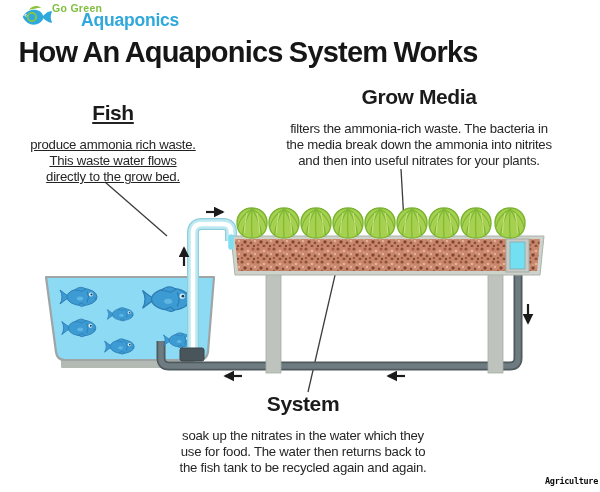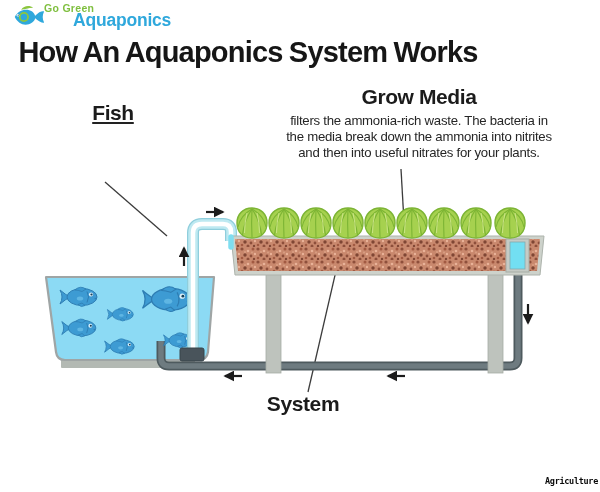--- a/index.html
+++ b/index.html
@@ -5,36 +5,36 @@
   html,body{margin:0;padding:0;}
   body{
     width:600px;height:492px;position:relative;overflow:hidden;
     background:#ffffff;font-family:"Liberation Sans",sans-serif;
   }
   .abs{position:absolute;}
   #scene{position:absolute;left:0;top:0;z-index:1;}
   .txt{z-index:2;}
 
   
-  #logo{left:12px;top:2px;width:150px;height:32px;z-index:3;}
+  #logo{left:20px;top:2px;width:150px;height:32px;z-index:3;}
   #logo-top{position:absolute;left:32px;top:0px;font-size:10.5px;font-weight:bold;
     color:#7FBF3F;letter-spacing:.3px;}
   #logo-bottom{position:absolute;left:15px;top:8px;font-size:17.5px;font-weight:bold;
     color:#2FA8DC;letter-spacing:-.2px;margin-left:46px;}
 
   
   #title{left:0;top:36px;width:496px;text-align:center;
     font-size:29px;font-weight:bold;letter-spacing:-.8px;word-spacing:-1px;color:#161616;}
 
   
   .label-block{text-align:center;color:#222;}
   .label-heading{font-weight:bold;font-size:21px;letter-spacing:-.4px;color:#1b1b1b;
     margin:0 0 2px 0;line-height:1.1;}
   .label-body{font-size:13.2px;line-height:1.22;letter-spacing:-.25px;color:#262626;
-    white-space:pre-line;margin:5px;}
+    white-space:pre-line;margin:13px;}
   #fish-block{left:8px;top:101px;width:210px;text-decoration:underline;}
   #growmedia-block{left:262px;top:85px;width:314px;text-align:center;}
   #plants-block{left:146px;top:392px;width:314px;}
 
   
   #watermark{right:2px;bottom:6px;font-family:"DejaVu Sans Mono",monospace;
     font-size:8.5px;font-weight:bold;color:#0a0a0a;letter-spacing:-.3px;}
 </style>
 </head>
 <body>
@@ -155,26 +155,32 @@
     <circle cx="6.8" cy="12" r="0.7" fill="#1b5e7d"></circle>
   </svg>
   <span id="logo-top">Go Green</span>
   <span id="logo-bottom">Aquaponics</span>
 </div>
 
 <h1 id="title" class="abs txt" style="margin:0;">How An Aquaponics System Works</h1>
 
 <div id="fish-block" class="abs txt label-block">
   <div class="label-heading">Fish</div>
+  <div class="label-body">produce ammonia rich waste.
+This waste water flows
+directly to the grow bed.</div>
 </div>
 
 <div id="growmedia-block" class="abs txt label-block">
   <div class="label-heading">Grow Media</div>
   <div class="label-body">filters the ammonia-rich waste. The bacteria in
 the media break down the ammonia into nitrites
 and then into useful nitrates for your plants.</div>
 </div>
 
 <div id="plants-block" class="abs txt label-block">
   <div class="label-heading">System</div>
+  <div class="label-body">soak up the nitrates in the water which they
+use for food. The water then returns back to
+the fish tank to be recycled again and again.</div>
 </div>
 
 <div id="watermark" class="abs txt">Agriculture</div>
 
 </body></html>

